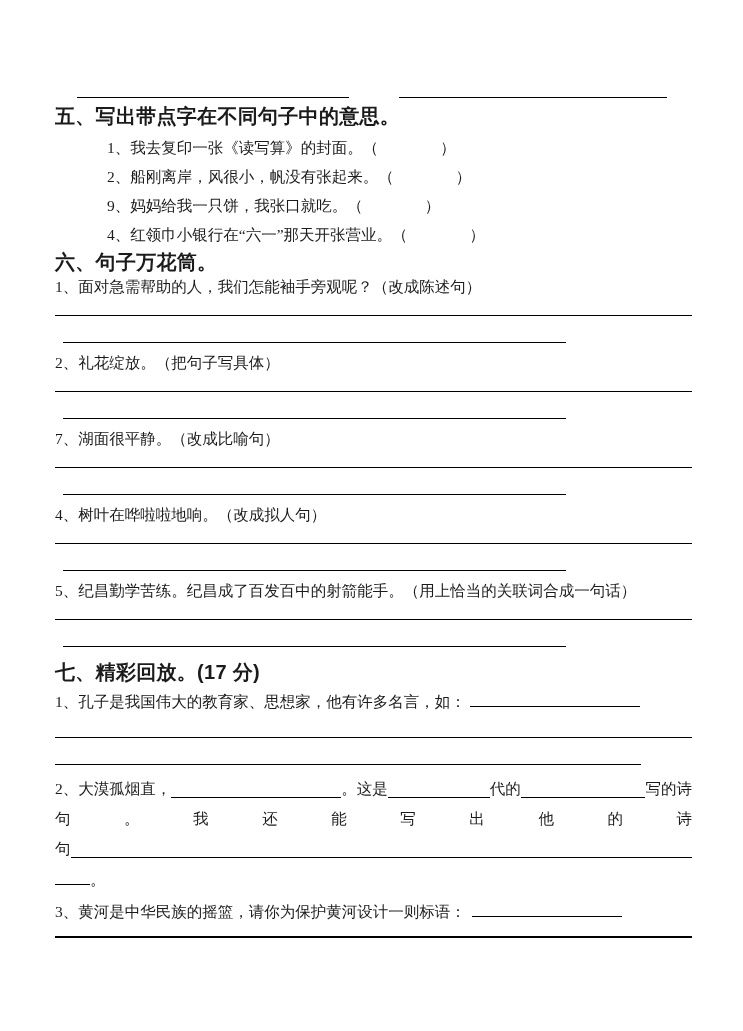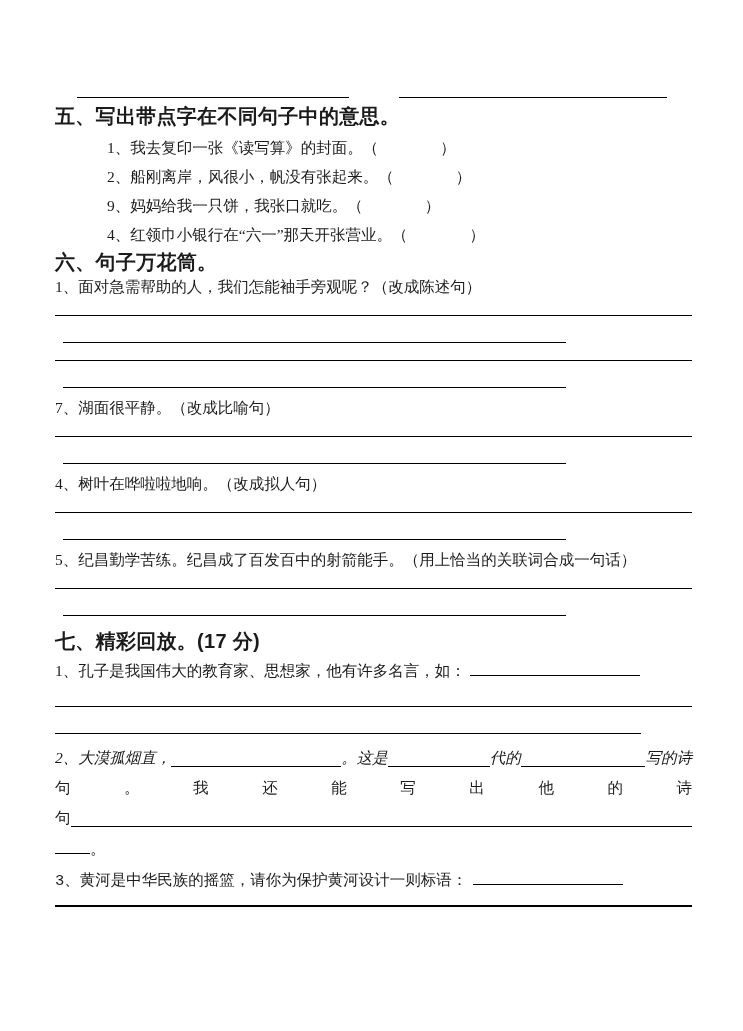--- a/index.html
+++ b/index.html
@@ -52,34 +52,34 @@
     border-bottom: 1.7px solid #000;
     height: 13px;
     vertical-align: baseline;
   }
   .bl-q1 { width: 170px; margin-left: 4px; }
   .bl-q3 { width: 150px; margin-left: 6px; }
   .q1-full { margin-top: 22px; }
   .q1-short { margin-top: 26px; width: 92%; margin-left: 0; }
 
   .q2-l1 { display: flex; align-items: flex-end; margin-top: 9px; }
-  .q2-l1 .t { line-height: 30px; white-space: pre; font-style: italic; }
+  .q2-l1 .t { line-height: 30px; white-space: pre; }
   .q2-l1 .fb { border-bottom: 1.7px solid #000; margin-bottom: 6px; }
   .fb1 { flex-grow: 1.5; } .fb2 { flex-grow: 0.9; } .fb3 { flex-grow: 1.1; }
 
   .q2-l2 { line-height: 30px; text-align: justify; text-align-last: justify; }
 
   .q2-l3 { display: flex; align-items: flex-end; }
   .q2-l3 .t { line-height: 30px; }
   .q2-l3 .fb { flex: 1; border-bottom: 1.7px solid #000; margin-bottom: 6px; }
 
   .q2-l4 { line-height: 31px; }
   .bl-l4 { width: 35px; }
 
-  .q3 { margin-top: 5px; line-height: 24px; font-family: Liberation Mono, monospace; }
+  .q3 { margin-top: 5px; line-height: 24px; }
   .final-line { height: 0; border-bottom: 2px solid #000; margin-top: 12px; width: 100%; }
 </style>
 </head>
 <body>
 
 <div class="page">
 
   <div class="top-blanks">
     <div class="top-blank tb1"></div>
     <div class="top-blank tb2"></div>
@@ -95,20 +95,21 @@
 
   <div class="sec-heading h6">六、句子万花筒。</div>
 
   <div class="q-block qb-first">
     <div class="prompt">1、面对急需帮助的人，我们怎能袖手旁观呢？（改成陈述句）</div>
     <div class="ans-full"></div>
     <div class="ans-short"></div>
   </div>
 
   <div class="q-block">
+    <div class="prompt">2、礼花绽放。（把句子写具体）</div>
     <div class="ans-full"></div>
     <div class="ans-short"></div>
   </div>
 
   <div class="q-block">
     <div class="prompt">7、湖面很平静。（改成比喻句）</div>
     <div class="ans-full"></div>
     <div class="ans-short"></div>
   </div>
 

